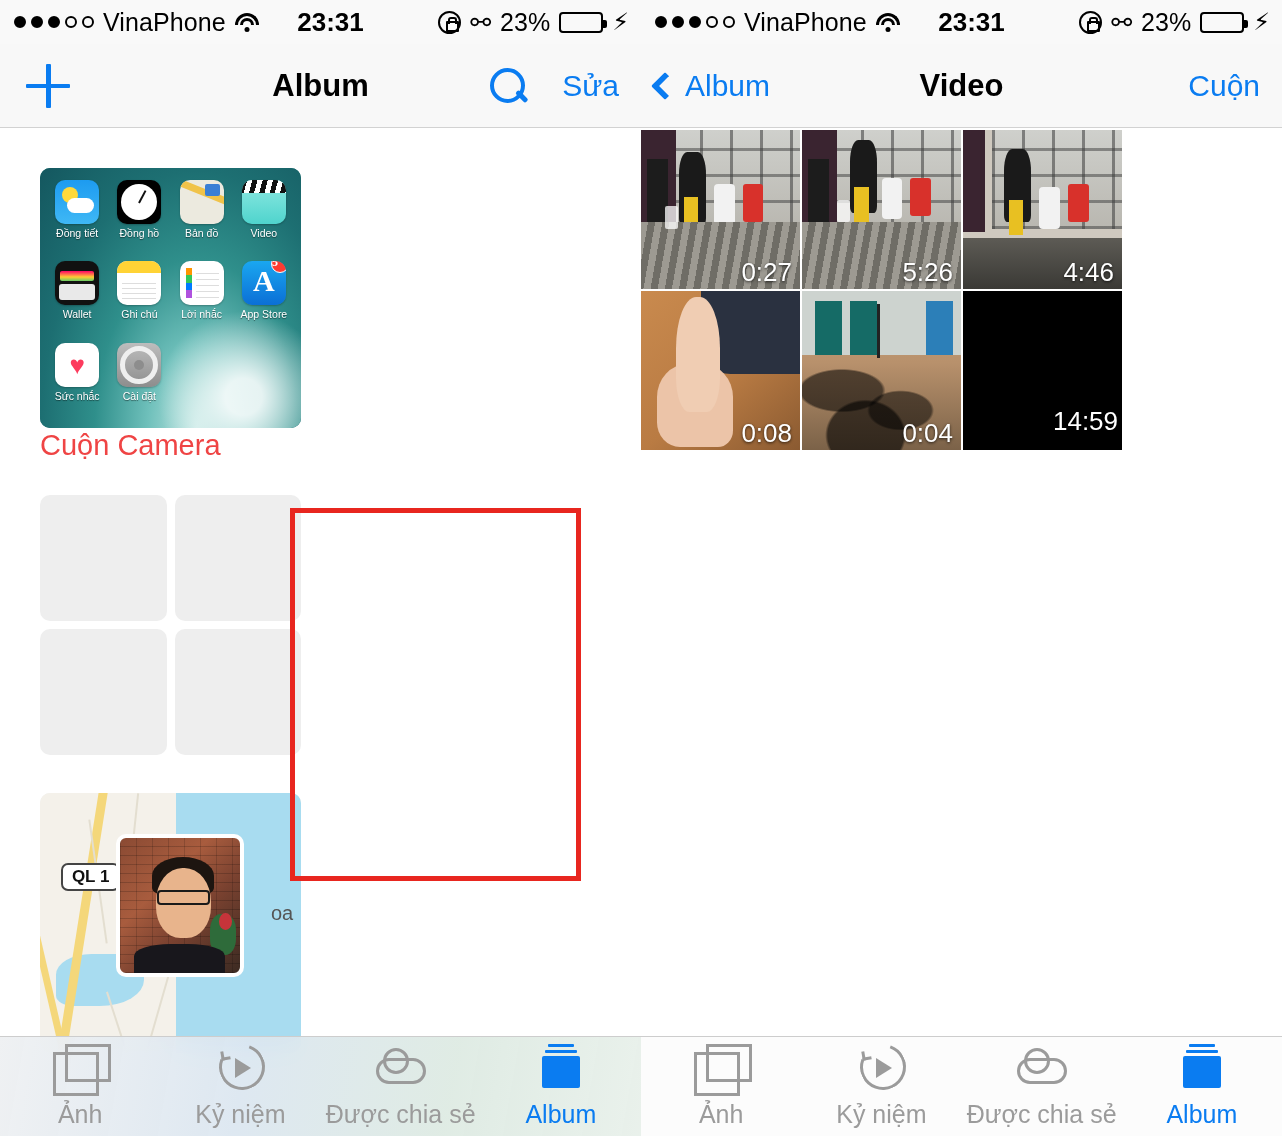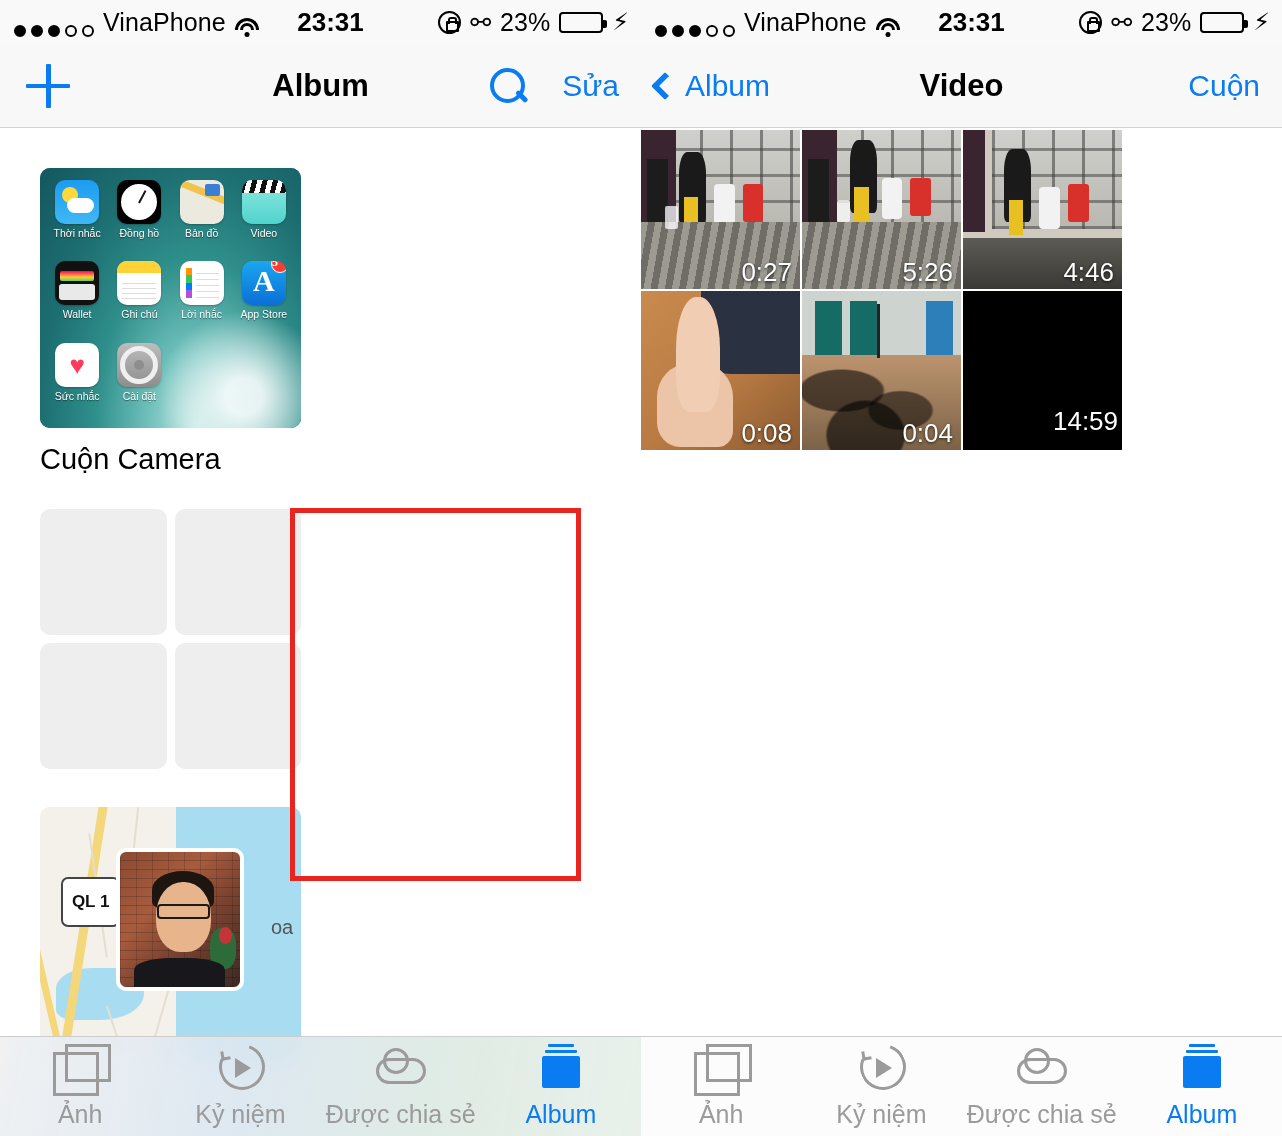--- a/index.html
+++ b/index.html
@@ -12,21 +12,21 @@
   }
   .screen { position:absolute; top:0; width:641px; height:1136px; overflow:hidden; background:#fff; }
   .screen.left { left:0; }
   .screen.right { left:641px; }
 
   
   .statusbar {
     position:relative; height:44px; background:#f9f9f9;
     display:flex; align-items:center; font-size:25px; color:#000;
   }
-  .sb-left { position:absolute; left:14px; display:flex; align-items:flex-end; gap:9px; }
+  .sb-left { position:absolute; left:14px; display:flex; align-items:center; gap:9px; }
   .dots { display:flex; align-items:center; gap:5px; }
   .dot { width:12px; height:12px; border-radius:50%; border:2px solid #000; }
   .dot.on { background:#000; }
   .carrier { font-size:25px; letter-spacing:.1px; }
   .wifi { width:25px; height:19px; position:relative; display:inline-block; }
   .wifi i { position:absolute; border:3px solid #000; border-bottom:none; border-radius:50% 50% 0 0 / 100% 100% 0 0; left:50%; transform:translateX(-50%); }
   .wifi i.a { width:24px; height:12px; bottom:7px; }
   .wifi i.b { width:14px; height:7px; bottom:7px; }
   .wifi i.c { width:5px; height:5px; bottom:0; border:none; background:#000; border-radius:50%; }
   .sb-center { position:absolute; left:0; right:0; text-align:center; font-size:26px; font-weight:bold;padding-left:20px; }
@@ -59,21 +59,21 @@
   .search-ic:after { content:""; position:absolute; left:27px; top:28px; width:14px; height:4.5px; background:#0a7cf1; transform:rotate(45deg); border-radius:2px; }
   .nav-btn { font-size:30px; color:#0a7cf1; cursor:pointer; white-space:nowrap; }
   .back { display:flex; align-items:center; gap:10px; cursor:pointer; }
   .chev { width:20px; height:20px; border-left:6px solid #0a7cf1; border-bottom:6px solid #0a7cf1; transform:rotate(45deg); border-radius:2px; }
 
   
   .album-scroll { position:relative; height:1008px; overflow:hidden; background:#fff; }
   .album-grid { display:flex; flex-wrap:wrap; padding:40px 40px 0 40px; column-gap:40px; }
   .album-cell { width:261px; margin-bottom:32px; position:relative; }
   .thumb { width:261px; height:260px; border-radius:10px; overflow:hidden; position:relative; background:#efefef; }
-  .album-name { font-size:29px; color:#000000; margin-top:14px; line-height:1.2; }
+  .album-name { font-size:29px; color:#ef4444; line-height:1.2; }
   .album-count { font-size:28px; color:#9a9a9a; margin-top:6px; line-height:1.2; }
 
   .people-grid { display:grid; grid-template-columns:1fr 1fr; grid-template-rows:1fr 1fr; gap:8px; width:261px; height:260px; }
   .people-tile { background:#eeeeee; border-radius:10px; }
 
   
   .homescreen { position:absolute; inset:0; background:
      radial-gradient(circle at 78% 88%, rgba(255,255,255,.85) 0 6%, rgba(255,255,255,0) 28%),
      radial-gradient(ellipse at 60% 100%, #bfe6e2 0%, #6fc0bb 22%, #2f8f8b 46%, #1d6f72 70%, #14575f 100%),
      linear-gradient(160deg,#2a8a84,#17606a); }
@@ -116,21 +116,21 @@
   .map-water { position:absolute; right:0; top:0; width:48%; height:100%; background:#a8dcf0; }
   .map-water.b { position:absolute; left:6%; top:62%; width:34%; height:20%; background:#a8dcf0; border-radius:40% 30% 50% 20%; }
   .map-road { position:absolute; background:#f4d77a; }
   .r1 { left:14%; top:-5%; width:9px; height:115%; transform:rotate(9deg); }
   .r2 { left:2%; top:40%; width:7px; height:70%; transform:rotate(-13deg); }
   .thin { position:absolute; background:#e3ded0; }
   .t1 { left:34%; top:0; width:2px; height:60%; transform:rotate(6deg); }
   .t2 { left:22%; top:10%; width:2px; height:48%; transform:rotate(-8deg); }
   .t3 { left:44%; top:70%; width:2px; height:34%; transform:rotate(16deg); }
   .t4 { left:30%; top:76%; width:2px; height:30%; transform:rotate(-18deg); }
-  .ql-badge { position:absolute; left:8%; top:27%; background:#fff; border:2.5px solid #444; border-radius:7px; padding:13px 9px; font-size:17px; font-weight:bold; color:#111;text-align:right; }
+  .ql-badge { position:absolute; left:8%; top:27%; background:#fff; border:2.5px solid #444; border-radius:7px; padding:2px 9px; font-size:17px; font-weight:bold; color:#111;text-align:right; }
   .map-label { position:absolute; right:3%; top:42%; font-size:20px; color:#555; }
   .map-photo { position:absolute; left:29%; top:16%; width:49%; height:55%; border-radius:10px; border:4px solid #fff; overflow:hidden;
      background:linear-gradient(135deg,#8a4a33 0%,#a85c3e 35%,#7b4230 60%,#3b2a22 100%); }
   .map-photo .brick { position:absolute; inset:0; background:repeating-linear-gradient(0deg, rgba(0,0,0,.18) 0 1px, rgba(0,0,0,0) 1px 9px), repeating-linear-gradient(90deg, rgba(0,0,0,.15) 0 1px, rgba(0,0,0,0) 1px 16px); }
   .map-photo .head { position:absolute; left:30%; top:22%; width:46%; height:52%; background:#e8b48c; border-radius:48% 48% 44% 44%; }
   .map-photo .hair { position:absolute; left:27%; top:14%; width:52%; height:28%; background:#1d1510; border-radius:50% 50% 20% 20%; }
   .map-photo .glass { position:absolute; left:31%; top:38%; width:44%; height:11%; border:2.5px solid #1a1a1a; border-radius:4px; }
   .map-photo .body { position:absolute; left:12%; bottom:0; width:76%; height:22%; background:#18171c; border-radius:40% 40% 0 0; }
   .map-photo .plant { position:absolute; right:3%; bottom:14%; width:22%; height:30%; background:#2e6b3a; border-radius:40%; }
   .map-photo .flower { position:absolute; right:6%; bottom:32%; width:11%; height:13%; background:#c6343a; border-radius:50%; }
@@ -240,21 +240,21 @@
 
   <div class="album-scroll">
     <div class="album-grid">
 
       <div class="album-cell">
         <div class="thumb">
           <div class="homescreen">
             <div class="hs-apps">
               <div class="hs-app">
                   <span class="hs-ic ic-weather"></span>
-                  <span class="hs-lb">Thời nhắc</span>
+                  <span class="hs-lb">Đồng tiết</span>
                 </div>
               <div class="hs-app">
                   <span class="hs-ic ic-clock"></span>
                   <span class="hs-lb">Đồng hồ</span>
                 </div>
               <div class="hs-app">
                   <span class="hs-ic ic-maps"></span>
                   <span class="hs-lb">Bản đồ</span>
                 </div>
               <div class="hs-app">

